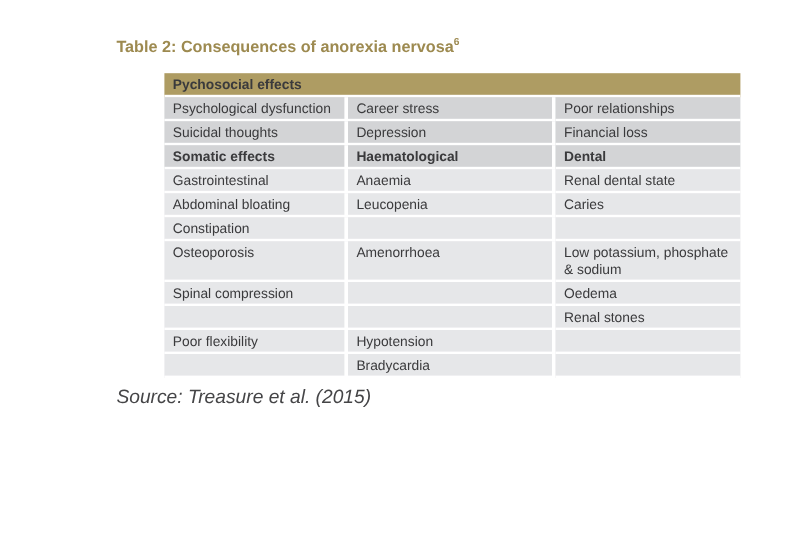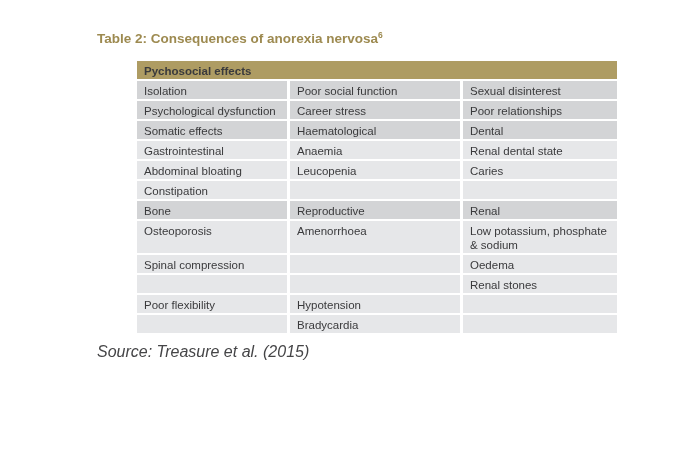--- a/index.html
+++ b/index.html
@@ -56,21 +56,21 @@
   }
   td.section-cell {
     background: var(--header-bg, #ae9c63);
     color: var(--header-text, #ffffff);
     font-weight: bold;
     height: 23px;
     padding-top: 5px;
   }
   tr.row-dark td { background: var(--row-dark, #d3d4d6); }
   tr.row-light td { background: var(--row-light, #e6e7e9); margin-top: 12px; }
-  tr.row-bold td { font-weight: normal; }
+  tr.row-bold td { font-weight: bold; }
   .source-note {
     font-size: 16px;
     font-style: italic;
     color: #454547;
     margin-top: 10px;
     line-height: 13px;
   }
 </style>
 </head>
 <body>
@@ -82,53 +82,48 @@
     <colgroup>
         <col style="width: 153px;">
         <col style="width: 173px;">
         <col style="width: 154px;">
       </colgroup>
     <tbody>
         <tr>
           <td colspan="3" class="section-cell">Pychosocial effects</td>
         </tr>
         <tr class="row-dark">
-          <td>Isolation</td>
-          <td>Poor social function</td>
-          <td>Sexual disinterest</td>
-        </tr>
-        <tr class="row-dark">
           <td>Psychological dysfunction</td>
           <td>Career stress</td>
           <td>Poor relationships</td>
+        </tr>
+        <tr class="row-dark">
+          <td>Suicidal thoughts</td>
+          <td>Depression</td>
+          <td>Financial loss</td>
         </tr>
         <tr class="row-dark row-bold">
           <td>Somatic effects</td>
           <td>Haematological</td>
           <td>Dental</td>
         </tr>
         <tr class="row-light">
           <td>Gastrointestinal</td>
           <td>Anaemia</td>
           <td>Renal dental state</td>
         </tr>
         <tr class="row-light">
           <td>Abdominal bloating</td>
           <td>Leucopenia</td>
           <td>Caries</td>
         </tr>
         <tr class="row-light">
           <td>Constipation</td>
           <td></td>
           <td></td>
-        </tr>
-        <tr class="row-dark row-bold">
-          <td>Bone</td>
-          <td>Reproductive</td>
-          <td>Renal</td>
         </tr>
         <tr class="row-light">
           <td>Osteoporosis</td>
           <td>Amenorrhoea</td>
           <td>Low potassium, phosphate &amp; sodium</td>
         </tr>
         <tr class="row-light">
           <td>Spinal compression</td>
           <td></td>
           <td>Oedema</td>

